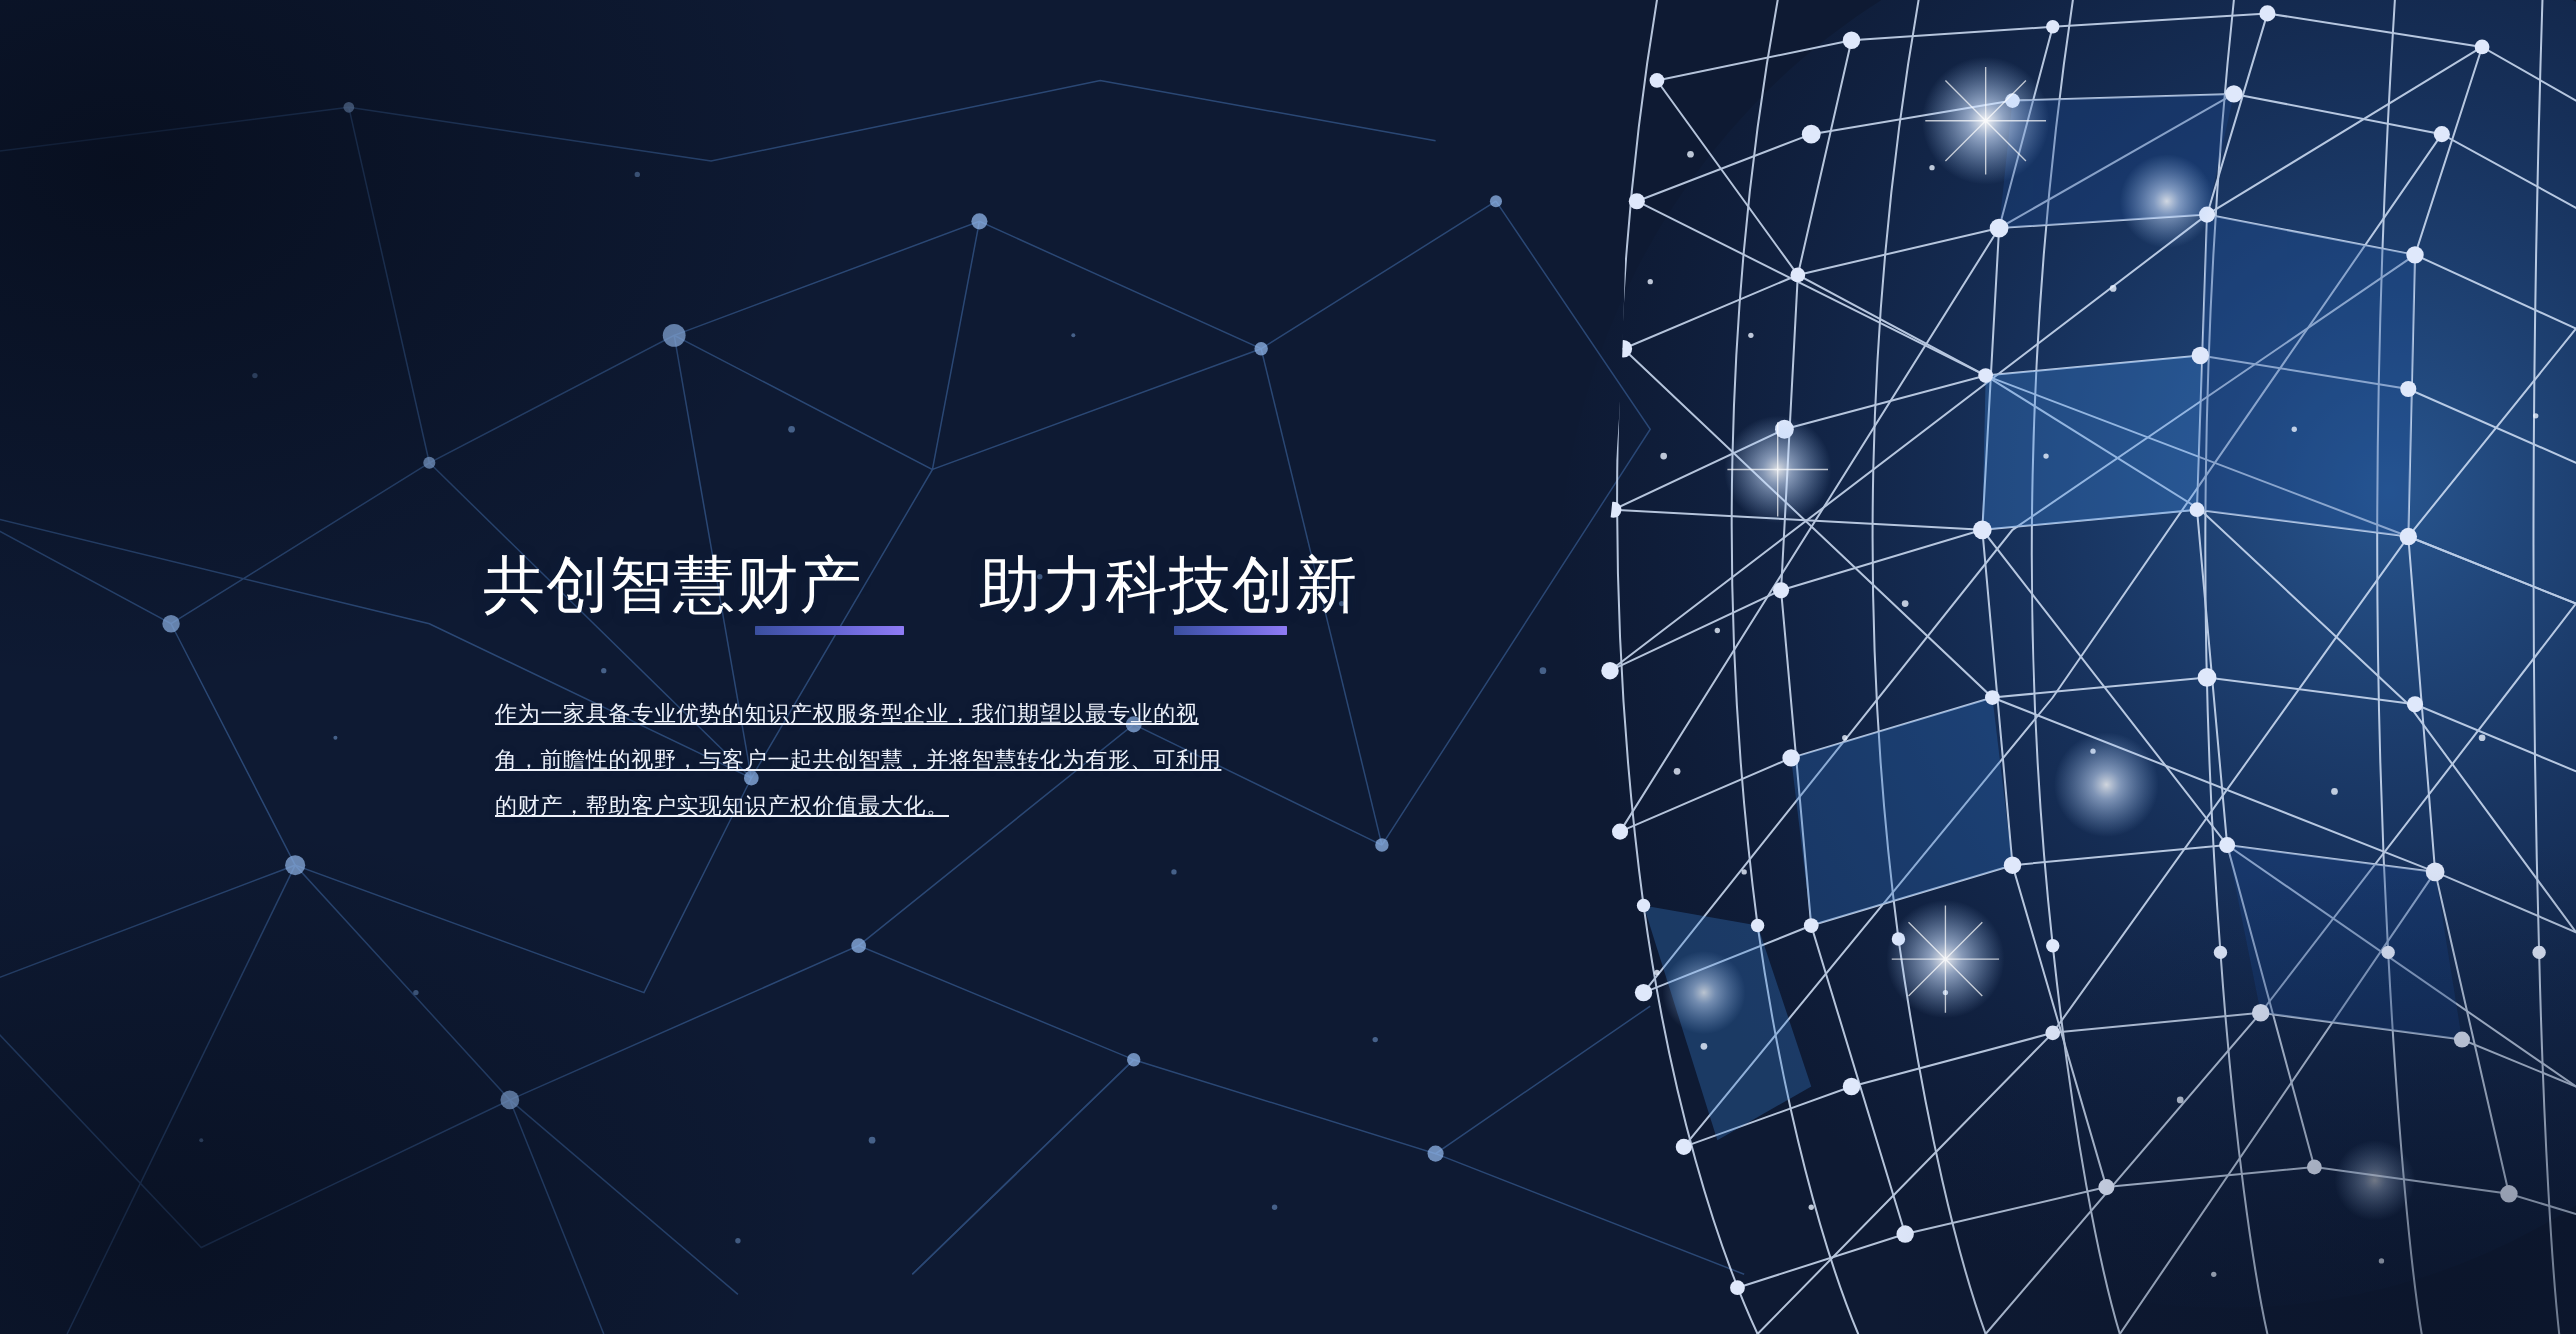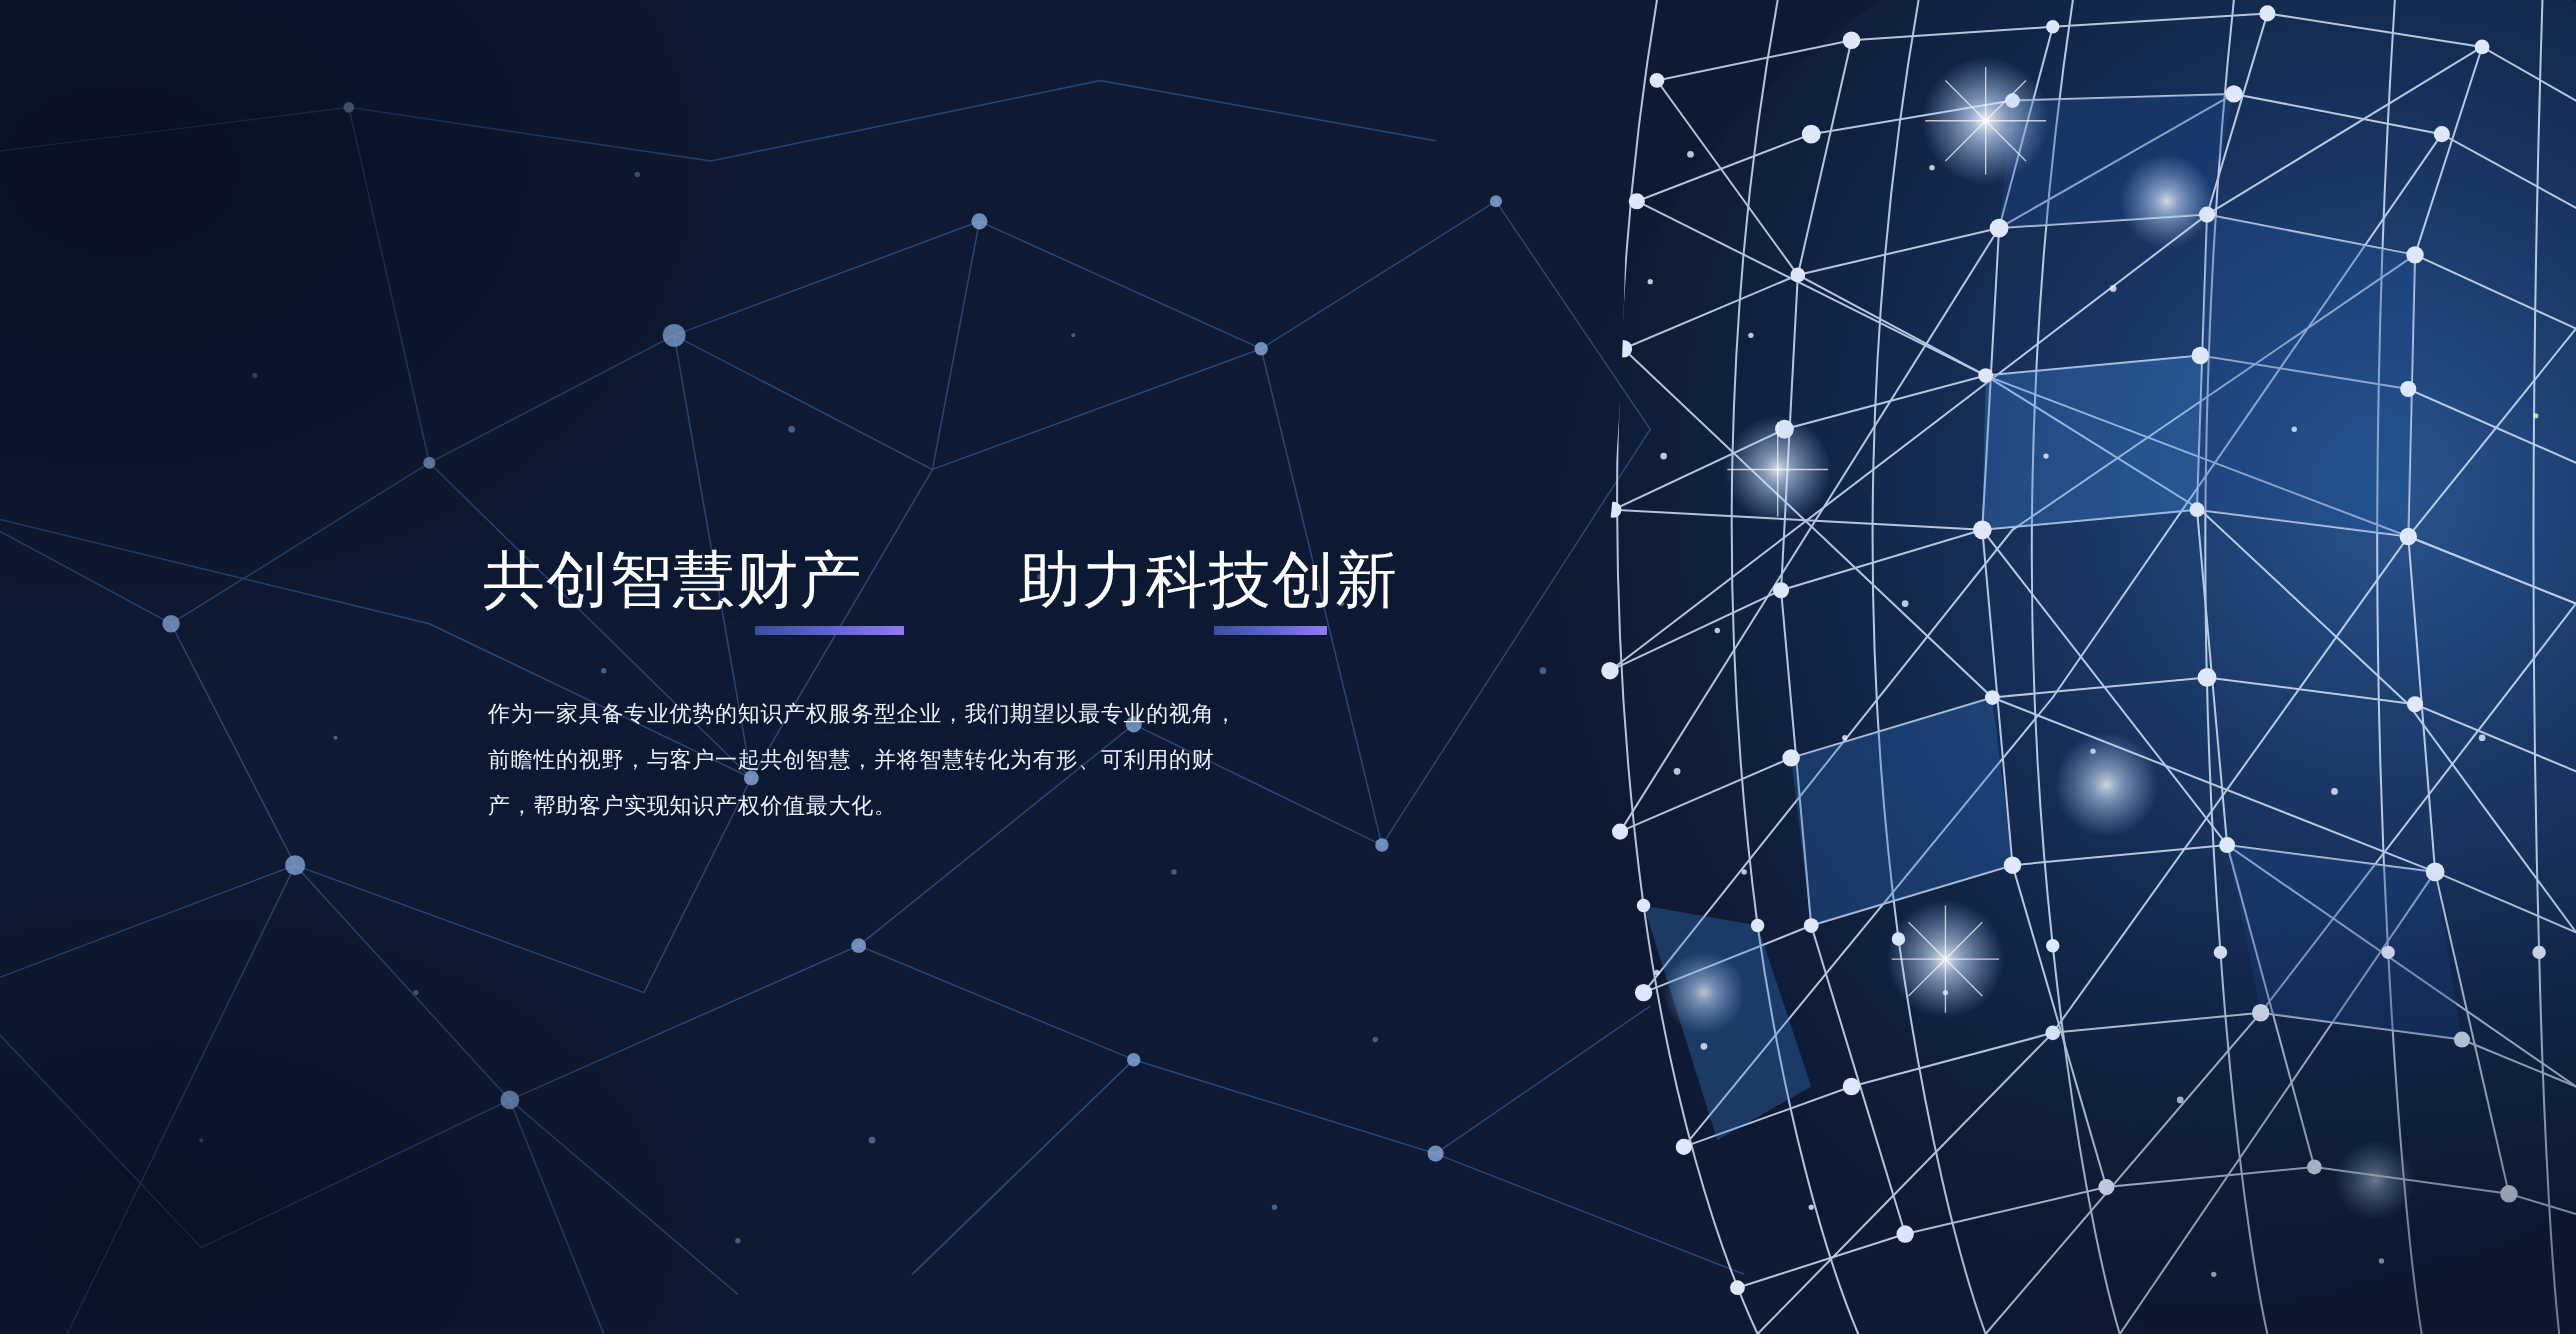--- a/index.html
+++ b/index.html
@@ -35,21 +35,20 @@
 
   .headline{
     position:relative;
     white-space:nowrap;
     color:#ffffff;
     font-size:62px;
     line-height:70px;
     font-weight:400;
     letter-spacing:1.3px;
     text-shadow:0 1.3px 12px rgba(10,28,60,.55);
-    font-family:Liberation Mono, monospace;
   }
   .headline .seg{display:inline-block;position:relative;}
   .headline .gap{display:inline-block;width:79px;}
 
   .accent{
     position:absolute;
     height:8.7px;
     bottom:-14.8px;
     background:linear-gradient(90deg,#3a4f9e 0%, #5e62cf 48%, #8f7bf5 100%);
     border-radius:0.7px;
@@ -59,21 +58,21 @@
 
   .body-copy{
     margin-top:71px;
     width:771px;
     color:#eef2fb;
     font-size:22px;
     line-height:46px;
     letter-spacing:0.7px;
     text-shadow:0 0.7px 6.7px rgba(10,28,60,.5);
   }
-  .body-copy p{margin:5px;}
+  .body-copy p{margin:12px;text-decoration:underline;}
 </style>
 </head>
 <body>
 
 <div class="stage">
 
   <svg class="layer" viewBox="0 0 3840 1989" preserveAspectRatio="none">
     <g stroke="#4d7fc4" stroke-width="2.2" fill="none" opacity="0.45">
       <path d="M-60 760 L 255 930 L 640 690 L 1005 500 L 1390 700 L 1120 1160 L 640 930 Z"></path>
       <path d="M255 930 L 440 1290 L 960 1480 L 1120 1160"></path>

